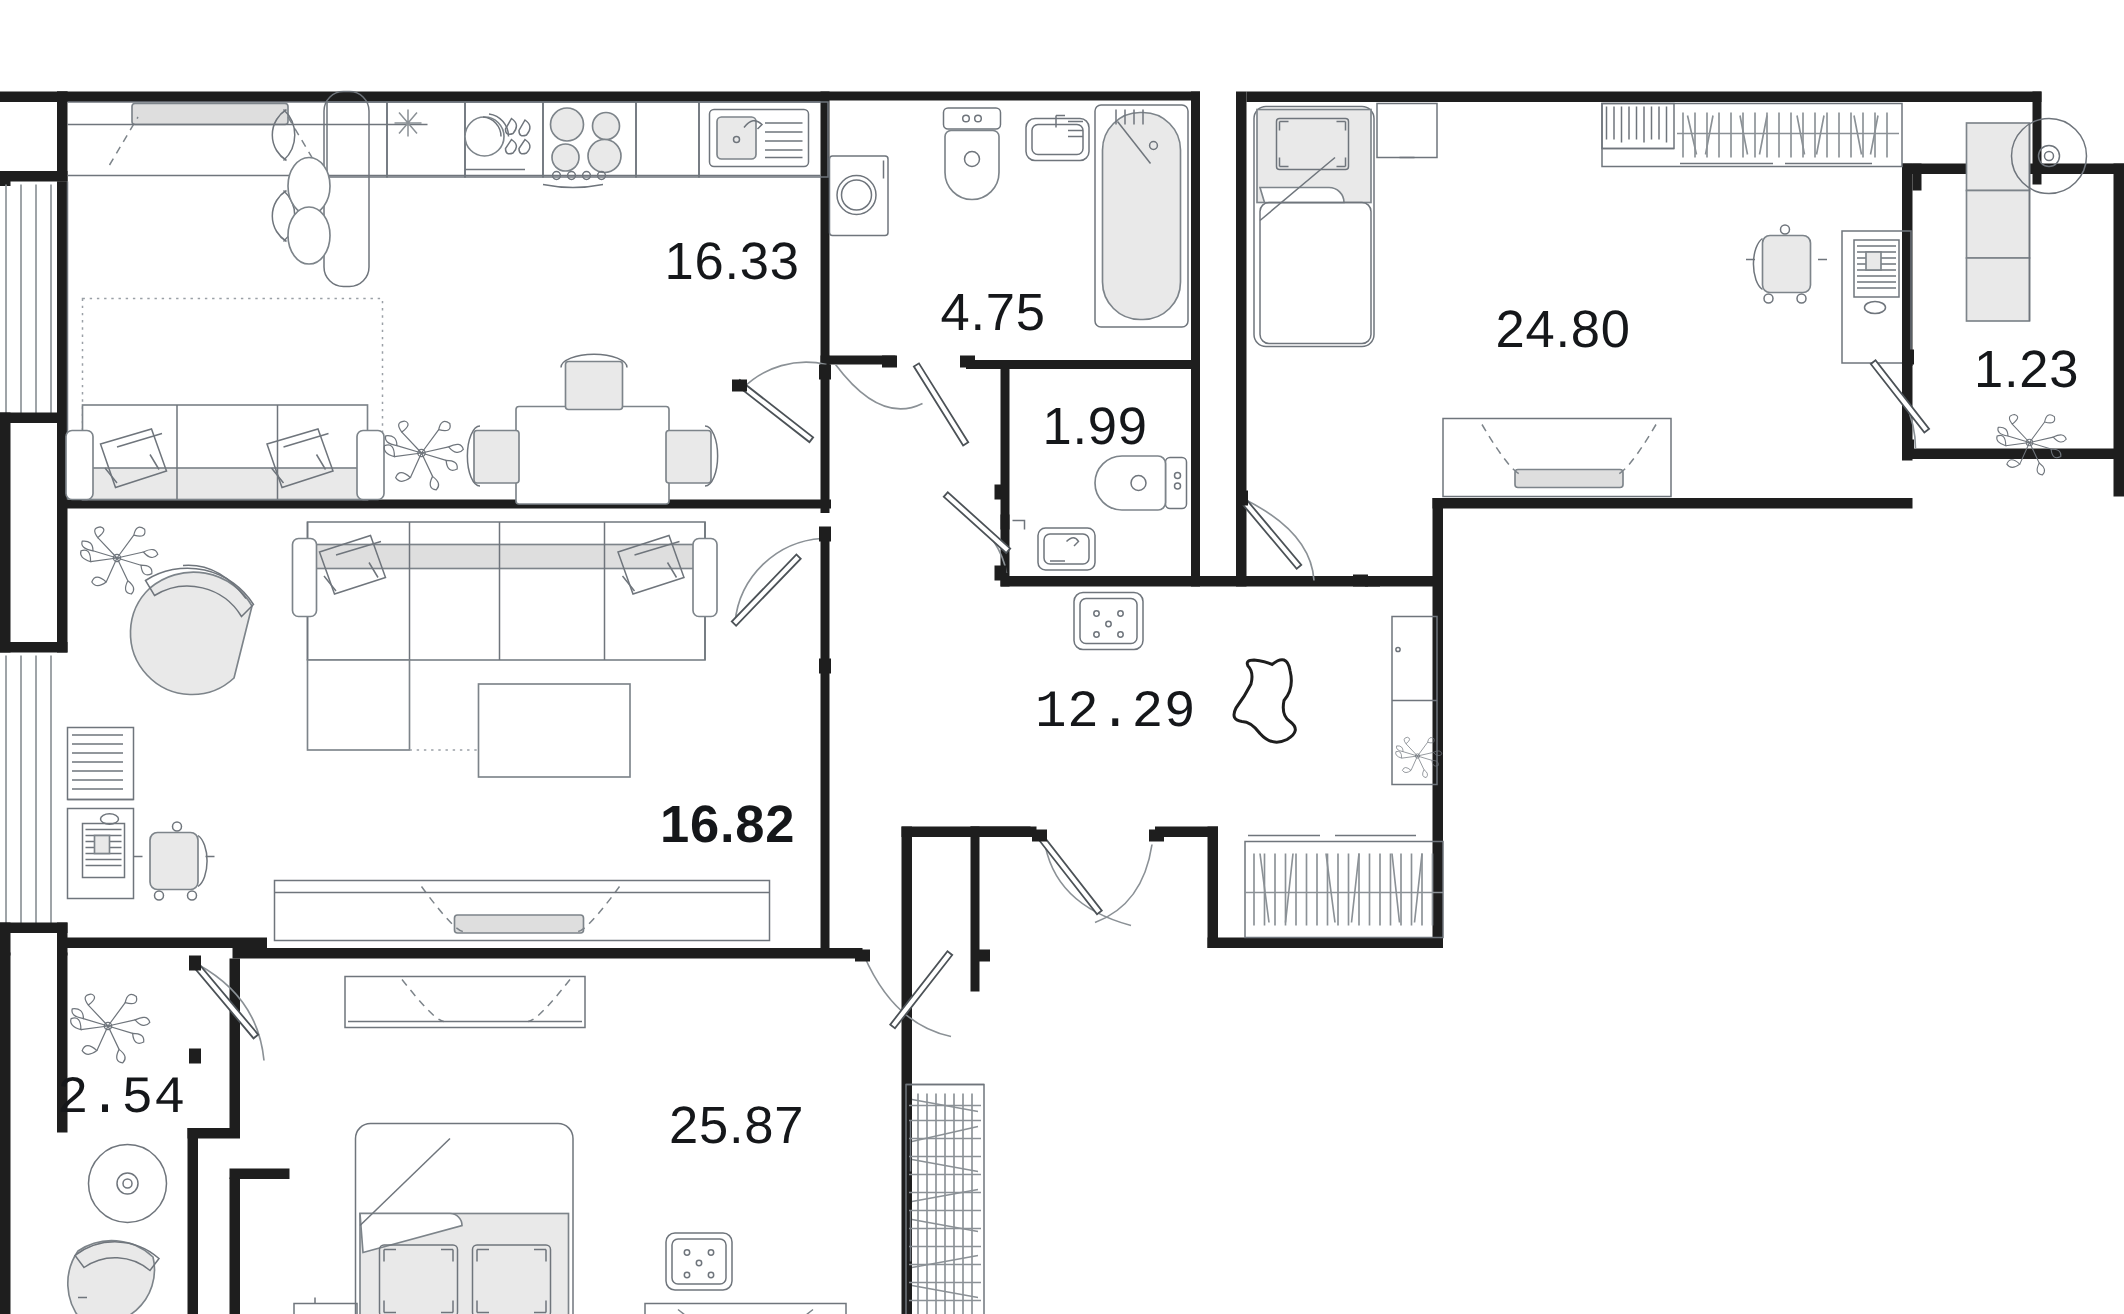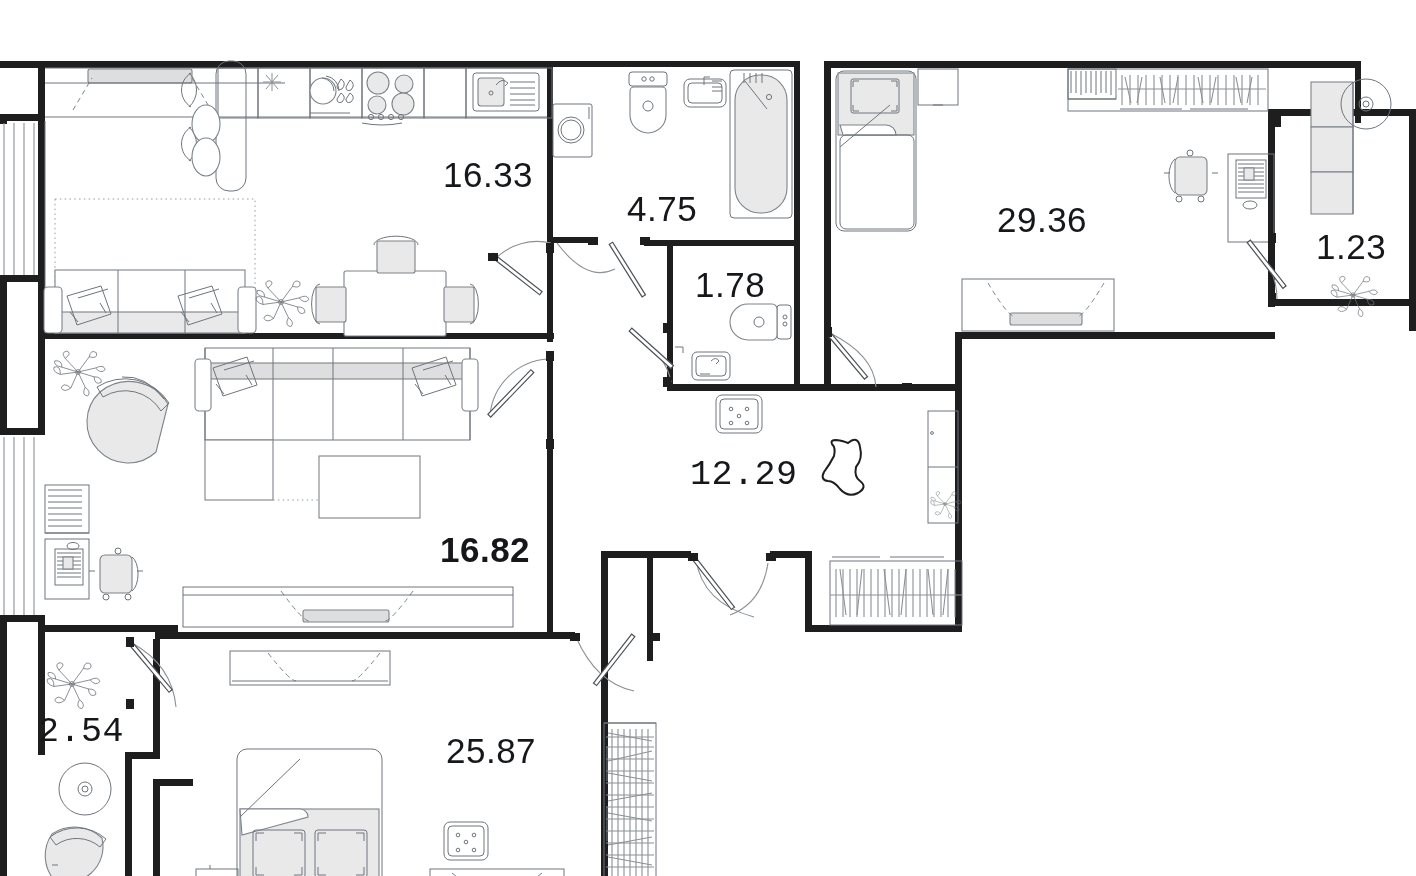--- a/index.html
+++ b/index.html
@@ -619,21 +619,21 @@
 
     <g>
       <path class="door" d="M768 516 q-6 40 -38 52"></path>
     </g>
   </g>
 
 </svg>
 
 <div class="arealabel" style="left:443px;top:110px;">16.33</div>
 <div class="arealabel" style="left:627px;top:144px;">4.75</div>
-<div class="arealabel" style="left:695px;top:220px;">1.78</div>
-<div class="arealabel" style="left:997px;top:155px;">29.36</div>
+<div class="arealabel" style="left:695px;top:220px;">1.99</div>
+<div class="arealabel" style="left:997px;top:155px;">24.80</div>
 <div class="arealabel" style="left:1316px;top:182px;">1.23</div>
 <div class="arealabel" style="left:440px;top:485px;font-weight:bold;">16.82</div>
 <div class="arealabel" style="left:690px;top:411px;font-family:Liberation Mono, monospace;">12.29</div>
 <div class="arealabel" style="left:38px;top:668px;font-family:Liberation Mono, monospace;">2.54</div>
 <div class="arealabel" style="left:446px;top:686px;">25.87</div>
 
 </div>
 
 </body></html>

